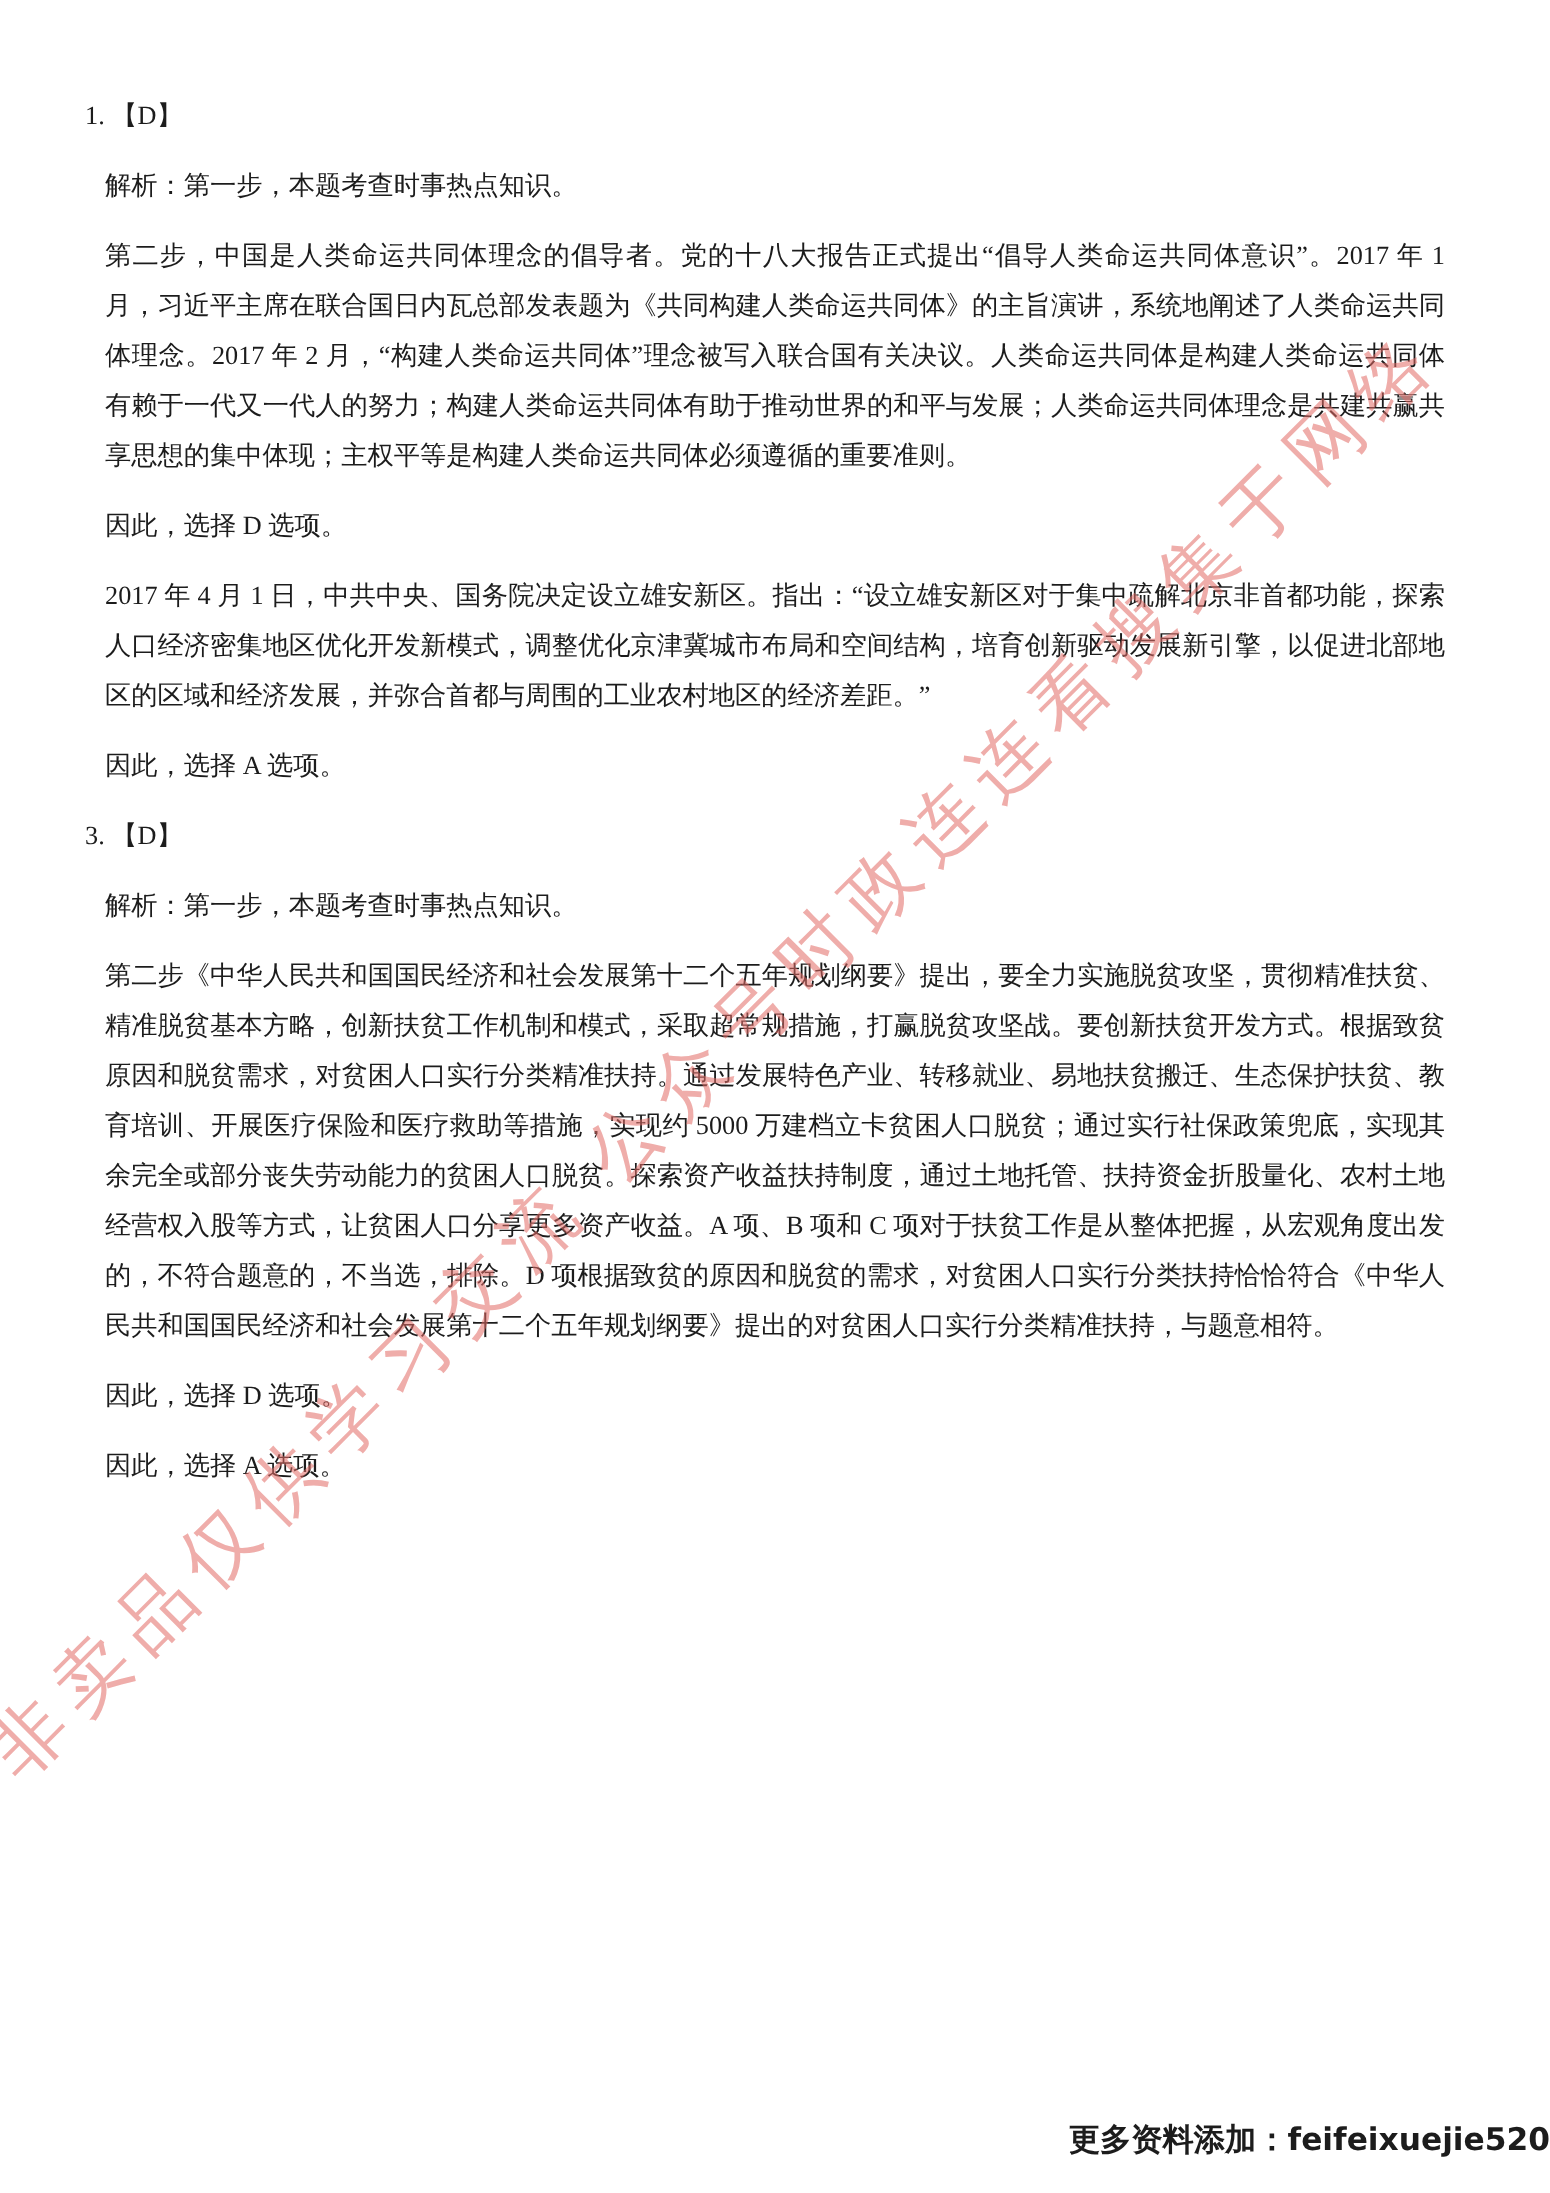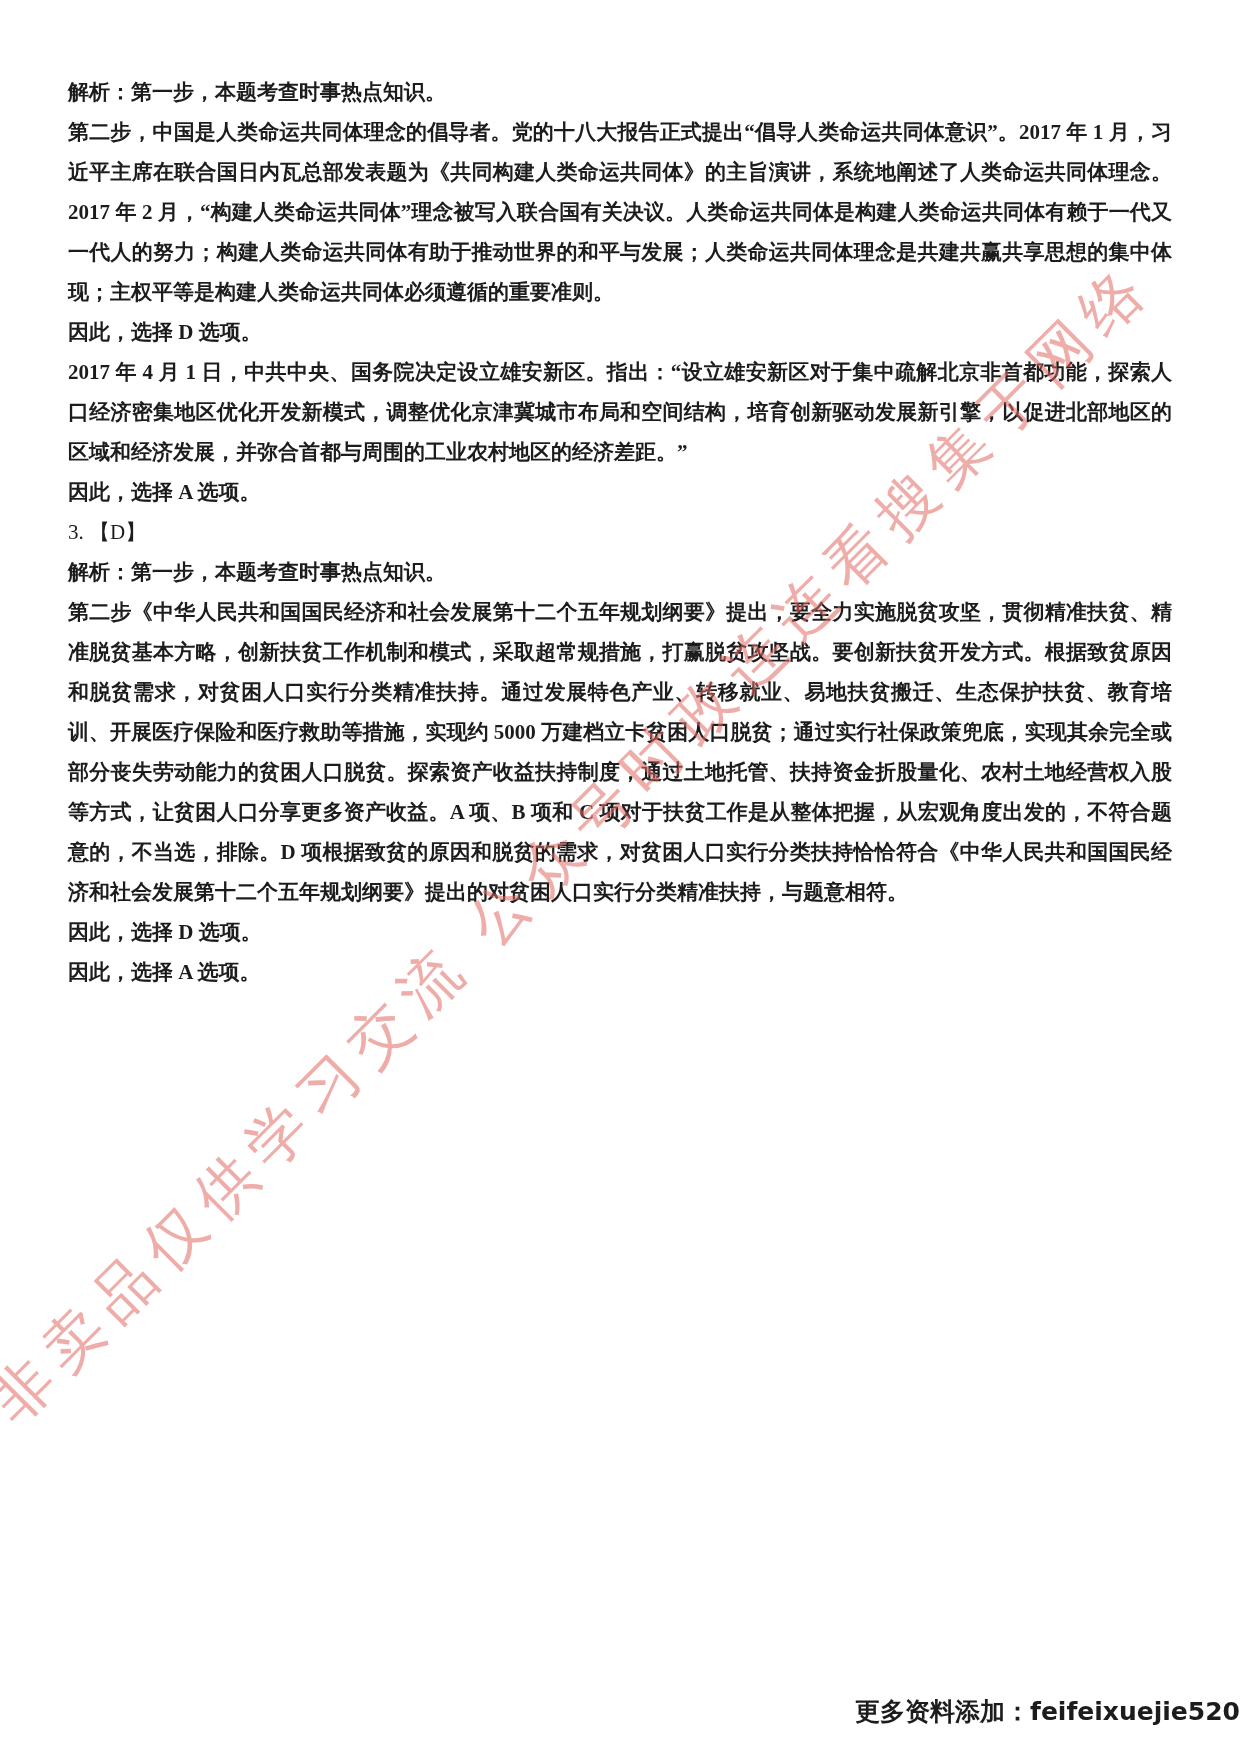--- a/index.html
+++ b/index.html
@@ -23,22 +23,21 @@
     text-align: justify;
   }
   .section-heading {
     margin: 0;
     font-size: 21px;
     line-height: 40px;
     font-weight: normal;
     text-align: left;
   }
   .para {
-    margin: 0;
-    font-weight: bold;
+    margin: 16px;
   }
   .watermark {
     position: absolute;
     left: 2px;
     top: 1372px;
     z-index: 2;
     font-size: 60px;
     letter-spacing: 12px;
     white-space: nowrap;
     opacity: 0.55;
@@ -63,20 +62,21 @@
   }
 </style>
 </head>
 <body>
 
 <div class="watermark" style="color: rgb(226, 107, 102);">非卖品仅供学习交流 公众号时政连连看搜集于网络</div>
 
 <div class="page-content">
 
   <div>
+    <p class="section-heading">1. 【D】</p>
     <p class="para">解析：第一步，本题考查时事热点知识。</p>
     <p class="para">第二步，中国是人类命运共同体理念的倡导者。党的十八大报告正式提出“倡导人类命运共同体意识”。2017 年 1 月，习近平主席在联合国日内瓦总部发表题为《共同构建人类命运共同体》的主旨演讲，系统地阐述了人类命运共同体理念。2017 年 2 月，“构建人类命运共同体”理念被写入联合国有关决议。人类命运共同体是构建人类命运共同体有赖于一代又一代人的努力；构建人类命运共同体有助于推动世界的和平与发展；人类命运共同体理念是共建共赢共享思想的集中体现；主权平等是构建人类命运共同体必须遵循的重要准则。</p>
     <p class="para">因此，选择 D 选项。</p>
   </div>
 
   <div>
     <p class="para">2017 年 4 月 1 日，中共中央、国务院决定设立雄安新区。指出：“设立雄安新区对于集中疏解北京非首都功能，探索人口经济密集地区优化开发新模式，调整优化京津冀城市布局和空间结构，培育创新驱动发展新引擎，以促进北部地区的区域和经济发展，并弥合首都与周围的工业农村地区的经济差距。”</p>
     <p class="para">因此，选择 A 选项。</p>
   </div>
 

